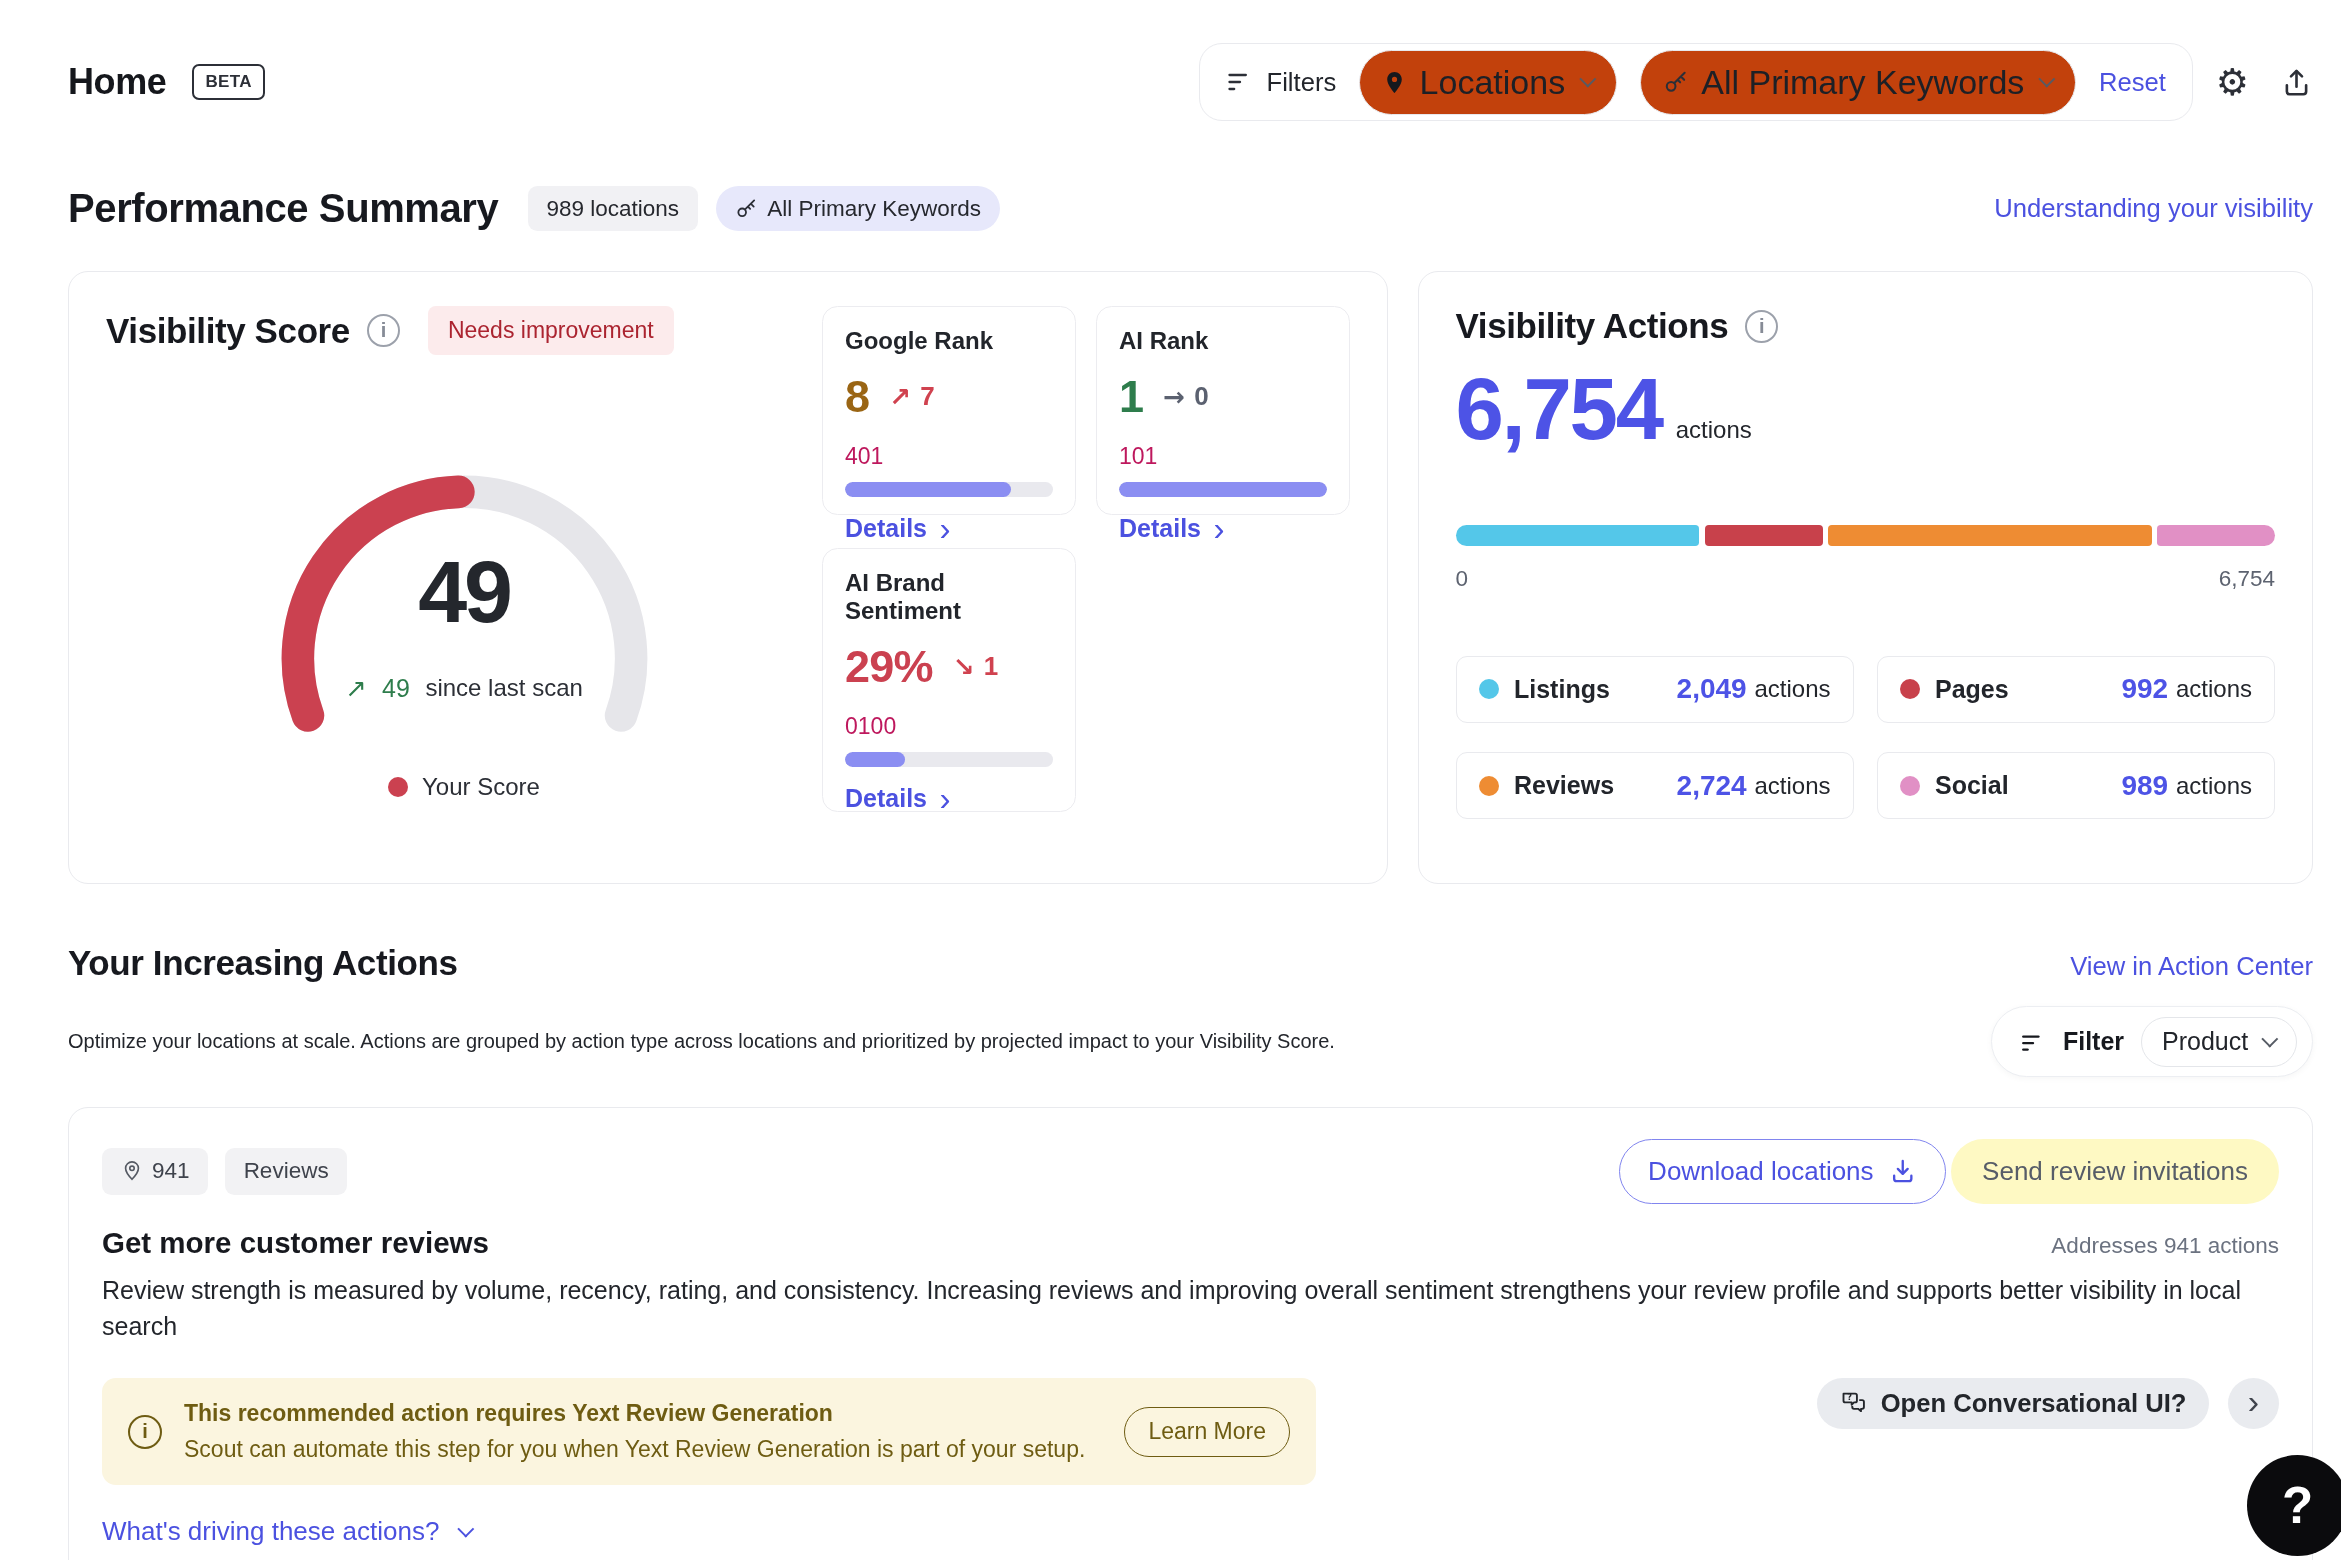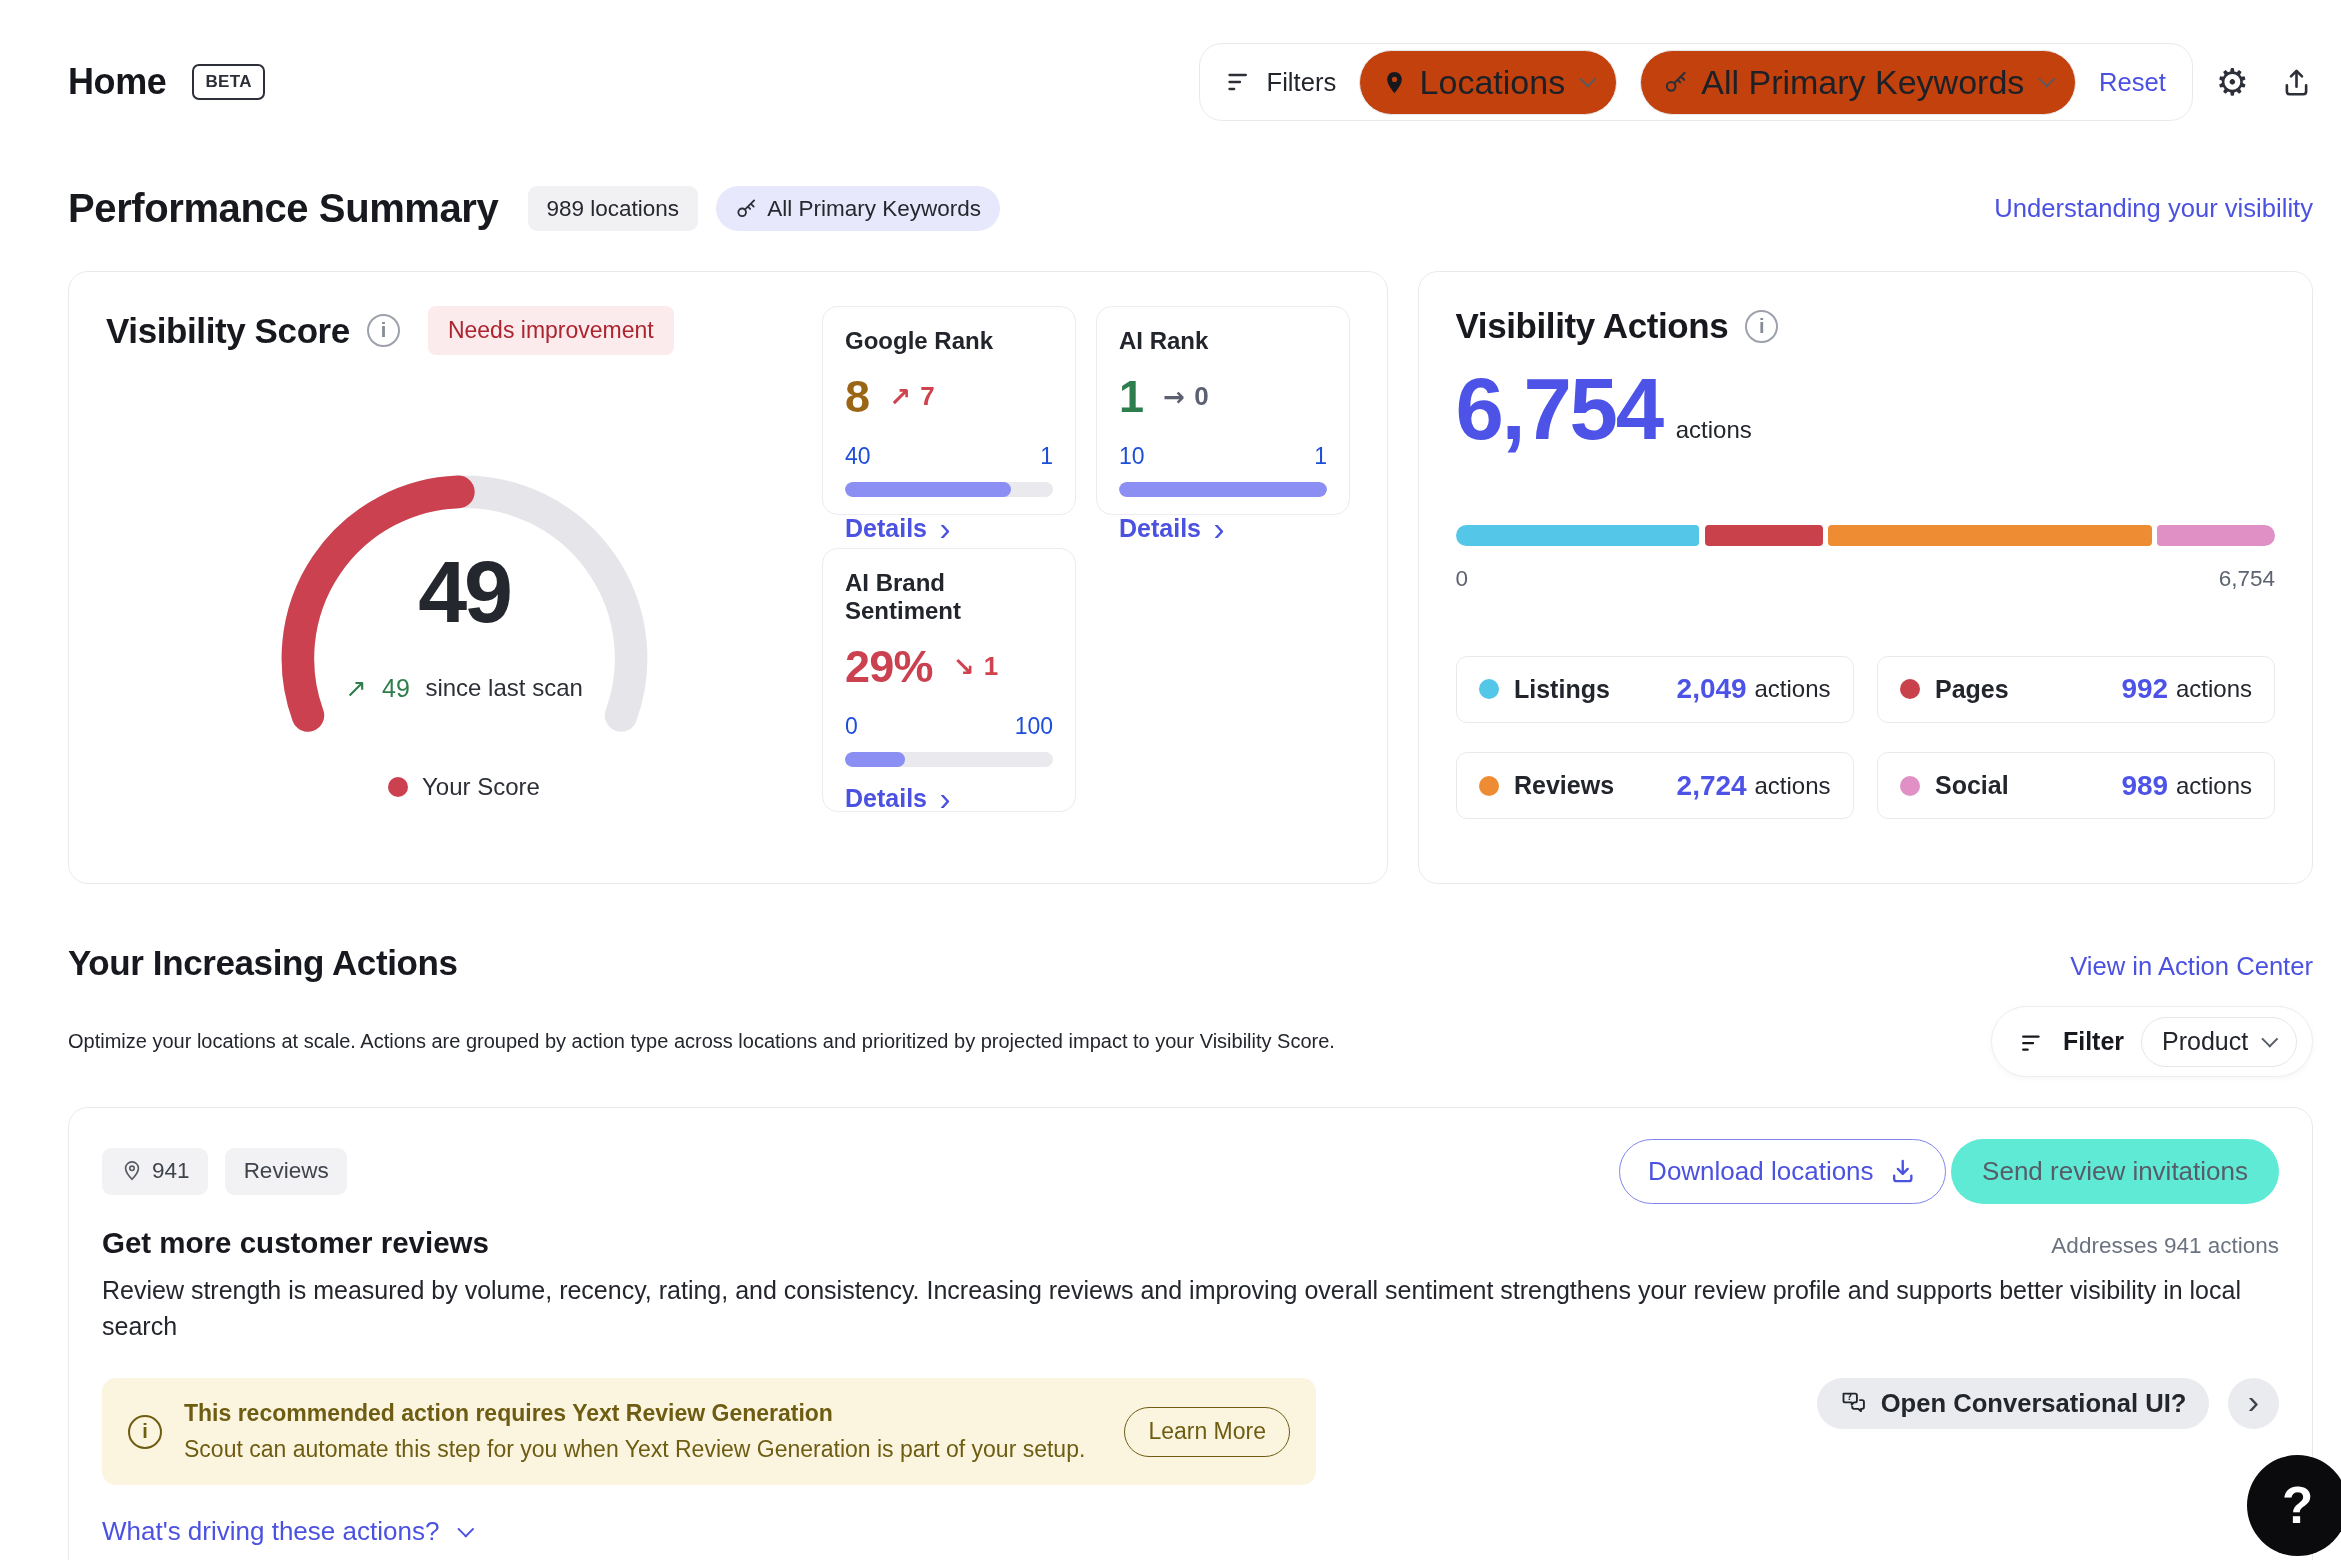--- a/index.html
+++ b/index.html
@@ -64,21 +64,21 @@
   .legend-label { font-size:24px; color:#2c2f36; }
 
   .score-right { margin-left:auto; display:grid; grid-template-columns:254px 254px; gap:33px 20px;
                  align-content:start; }
   .mini-card { border:1.6px solid #ececf0; border-radius:15.5px; padding:20px 22px; height:209px; background:#fff; }
   .mini-card.tall { height:264px; }
   .mini-title { font-size:24px; font-weight:600; color:#22252b; }
   .mini-val-row { display:flex; align-items:center; margin-top:15.5px; }
   .mini-val { font-size:45px; font-weight:700; letter-spacing:-0.8px; }
   .mini-delta { display:flex; align-items:center; gap:9.3px; margin-left:20px; font-size:26px; font-weight:600; }
-  .mini-scale { display:flex; justify-content:space-between; margin-top:20px; font-size:23px; color:#1d4ed8; }
+  .mini-scale { display:flex; margin-top:20px; font-size:23px; color:#be185d; }
   .mini-bar { margin-top:12.4px; height:15.5px; border-radius:7.8px; background:#e9e9ee; overflow:hidden; }
   .mini-fill { height:100%; border-radius:7.8px; background:#8b8ef2; }
   .details { display:inline-flex; align-items:center; gap:12.4px; margin-top:17px; font-size:25px;
              font-weight:600; color:#4b51e0; text-decoration:none; cursor:pointer; }
   .details .gt { font-size:33px; line-height:0.7; font-weight:400; }
 
   .total-row { display:flex; align-items:flex-end; margin-top:18.6px; }
   .total-num { font-size:87px; font-weight:700; color:#4d53e6; letter-spacing:-2.3px; line-height:1; }
   .total-suffix { font-size:24px; color:#23262c; margin-left:14px; padding-bottom:7.8px; }
   .stackbar { display:flex; gap:5.4px; margin-top:73px; height:21px; }
@@ -108,21 +108,21 @@
   
   .big-card { margin-top:29.5px; height:543px; padding:31px 33px; position:relative; }
   .bc-top { display:flex; align-items:center; }
   .bc-chips { display:flex; gap:17px; align-items:center; }
   .bc-chip { height:47px; border-radius:9.3px; background:#f2f2f4; display:inline-flex; align-items:center;
              gap:9.3px; padding:0 18.6px; font-size:22.5px; color:#3f434c; }
   .bc-buttons { margin-left:auto; display:flex; align-items:center; gap:5px; }
   .btn-outline { height:65px; border:1.9px solid #8185ef; border-radius:34px; background:#fff;
                  display:flex; align-items:center; gap:14px; padding:0 28px; font-size:26px; color:#4b51e0;
                  cursor:pointer; font-family:inherit; }
-  .btn-disabled { height:65px; border:none; border-radius:34px; background:#5eead4; display:flex;
+  .btn-disabled { height:65px; border:none; border-radius:34px; background:#fef9c3; display:flex;
                   align-items:center; padding:0 31px; font-size:26px; color:#575d68; font-family:inherit; }
   .bc-title-row { display:flex; align-items:baseline; margin-top:22px; }
   .bc-title { font-size:29.5px; font-weight:700; color:#17191f; }
   .bc-addresses { margin-left:auto; font-size:22.5px; color:#6b7280; }
   .bc-desc { margin-top:12.4px; font-size:25px; line-height:1.44; color:#23262c; max-width:2187px; }
   .bc-notice-row { display:flex; align-items:flex-start; margin-top:34px; }
   .notice { width:1214px; background:#fbf5df; border-radius:14px; padding:22px 26px; display:flex;
             align-items:center; }
   .notice-icon { width:34px; height:34px; border:2.3px solid #6e5c12; border-radius:50%; color:#6e5c12;
                  display:flex; align-items:center; justify-content:center; font-size:20px; font-weight:700;

